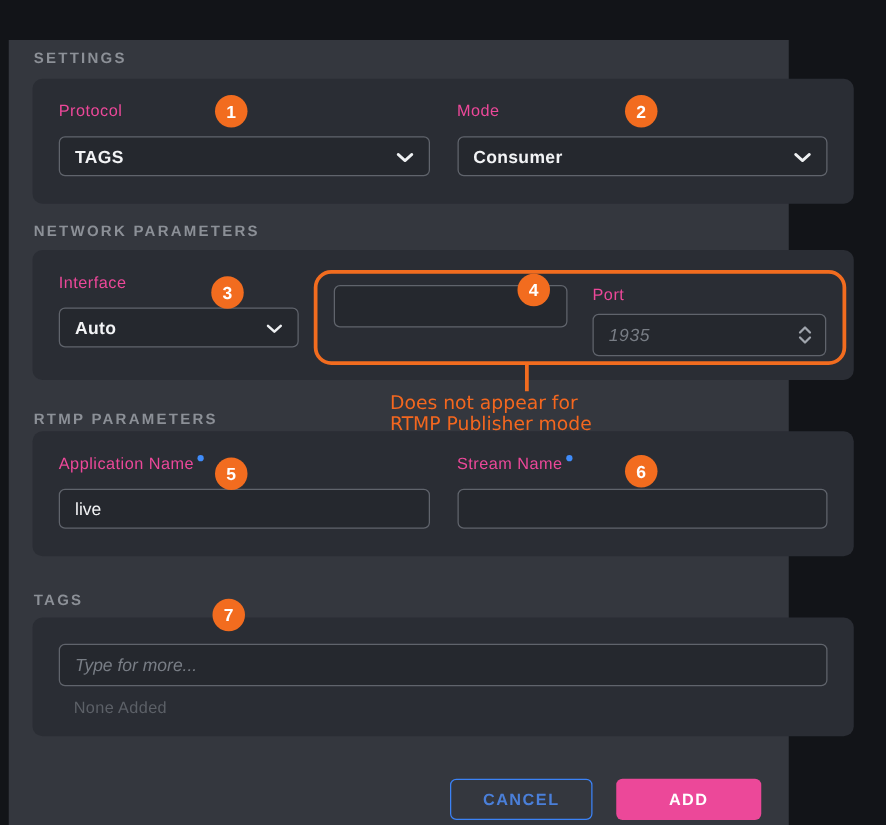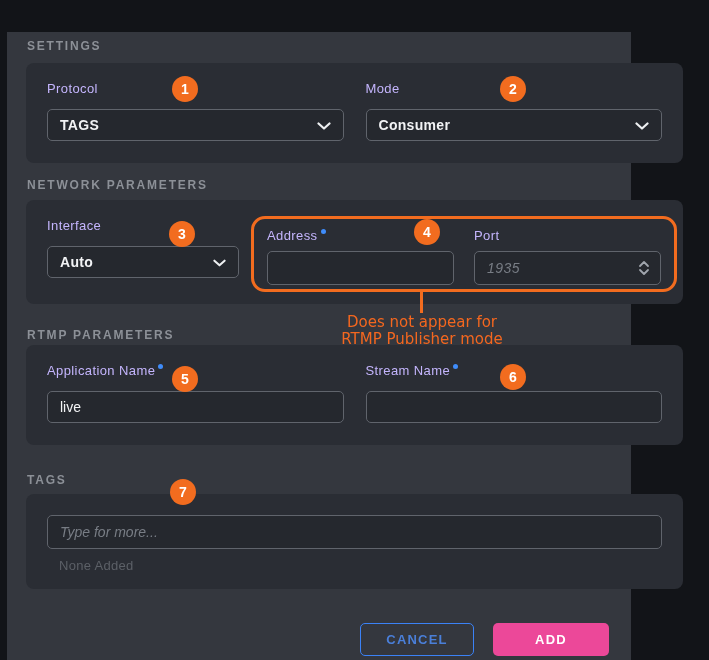--- a/index.html
+++ b/index.html
@@ -30,21 +30,21 @@
     background:#2a2d34; border-radius:8px;
   }
   #panel-settings { top:31px;  height:100px; }
   #panel-network  { top:168px; height:104px; }
   #panel-rtmp     { top:313px; height:100px; }
   #panel-tags     { top:462px; height:95px;  }
   .panel-inner { display:flex; gap:22px; padding:18px 21px 0 21px; }
   .field { display:flex; flex-direction:column; }
   .field.grow { flex:1; }
   .field-label {
-    font-size:13px; color:#c4b5fd; letter-spacing:0.4px;
+    font-size:13px; color:#ec4899; letter-spacing:0.4px;
     margin-bottom:12px; line-height:16px;
   }
   .req-dot {
     display:inline-block; width:5px; height:5px; border-radius:50%;
     background:#3f8cfa; margin-left:3px; margin-bottom:6px;
   }
   
   .control {
     height:32px; border:1px solid #60646c; border-radius:5px;
     background:rgba(0,0,0,0.10); color:#f2f3f5;
@@ -76,21 +76,21 @@
     display:flex; gap:20px; padding:9px 13px 0 13px; z-index:3;
   }
   .orange-box .field-label { margin-bottom:7px; }
   .orange-box .control { height:34px; }
   .tick {
     position:absolute; left:413px; top:258px; width:3px; height:23px;
     background:#f26c1f; z-index:2;
   }
   .annotation {
     position:absolute; left:305px; top:282px; width:220px;
-    text-align:center; color:#f4671f;
+    color:#f4671f;
     font-family:"DejaVu Sans", sans-serif; font-size:15px; line-height:17px;
     z-index:2;
   }
   
   #app-name-input { font-weight:400; }
   
   #panel-tags .panel-inner { display:block; padding:21px 21px 0 21px; }
   #tags-input { height:34px; }
   .none-added {
     margin:9px 0 0 12px; font-size:13px; color:#5c6067; letter-spacing:0.3px;
@@ -169,21 +169,20 @@
                 <path d="M1.5 1.5 L7 6.5 L12.5 1.5" fill="none" stroke="#eef0f2" stroke-width="2.2" stroke-linecap="round" stroke-linejoin="round"></path>
               </svg>
           </span>
         </div>
       </div>
     </div>
   </div>
 
   <div class="orange-box">
     <div class="field grow">
-      <span class="field-label"><span>Address</span><span class="req-dot"></span></span>
       <input class="control" type="text" style="">
     </div>
     <div class="field grow">
       <span class="field-label">Port</span>
       <div class="port-wrap">
         <input class="control port" type="text" placeholder="1935" style="">
         <span class="stepper">
           <svg width="12" height="7" viewBox="0 0 12 7">
               <path d="M2 5.5 L6 1.5 L10 5.5" fill="none" stroke="#a0a5ad" stroke-width="1.8" stroke-linecap="round" stroke-linejoin="round"></path>
             </svg>

